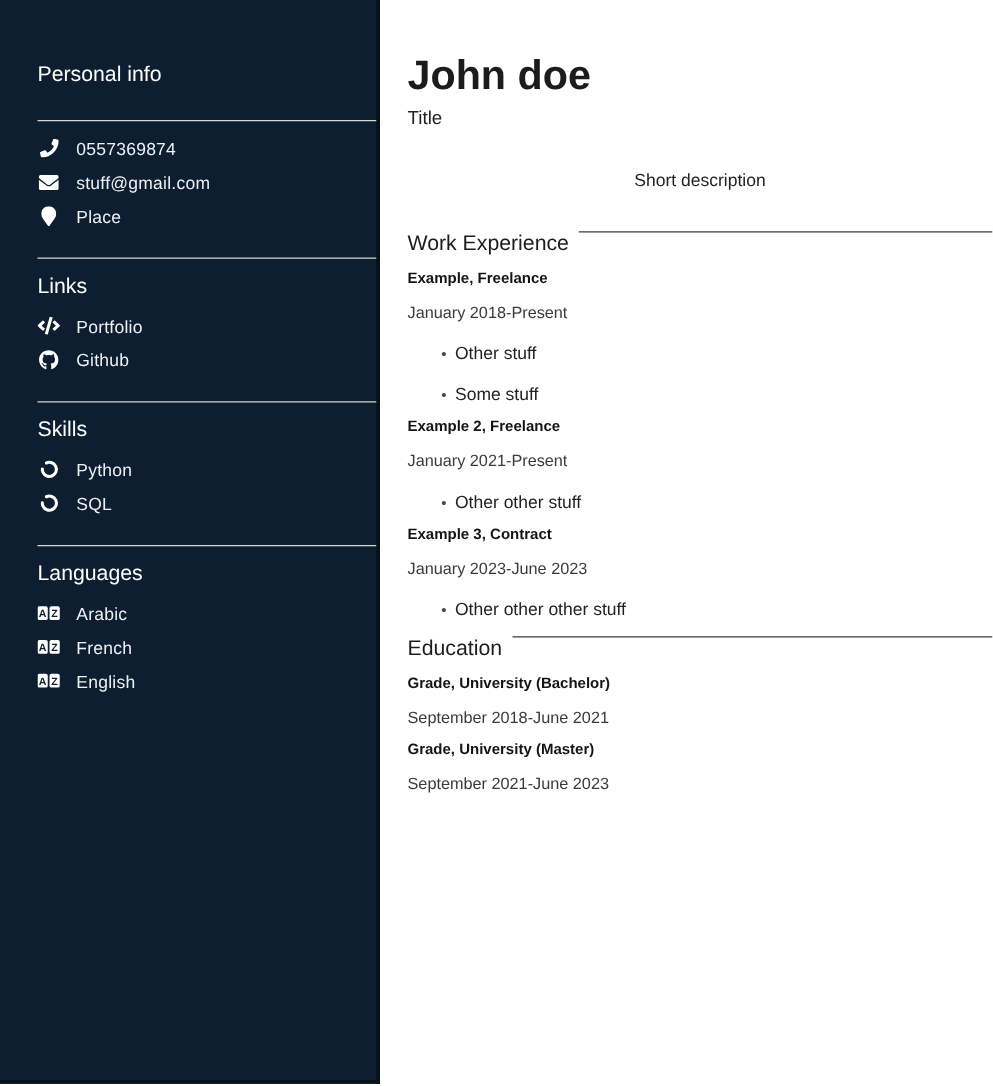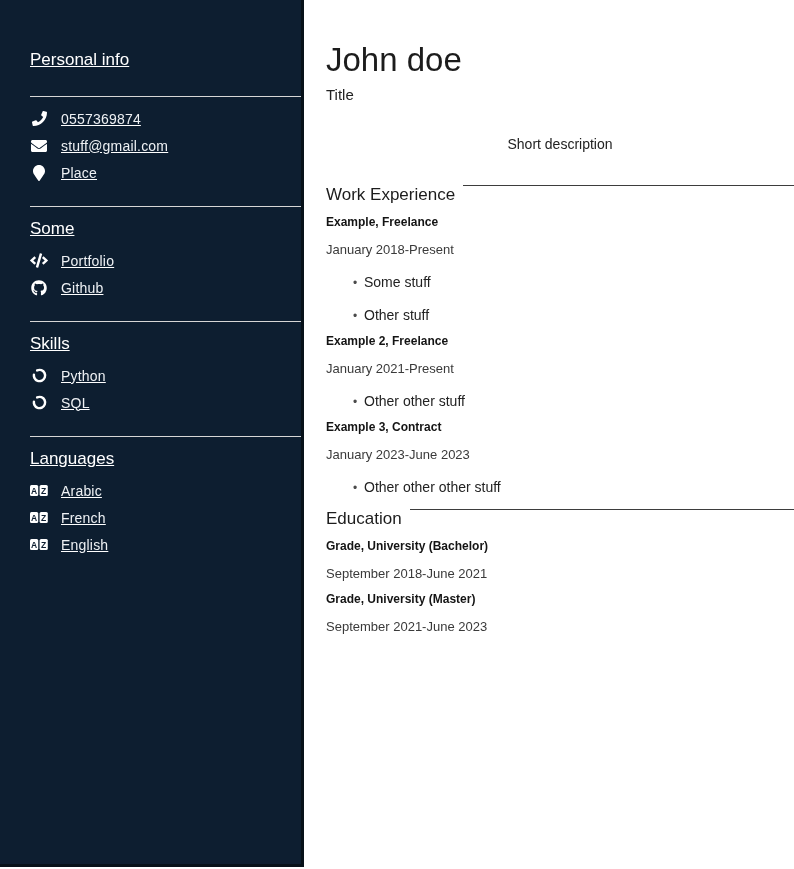--- a/index.html
+++ b/index.html
@@ -13,21 +13,20 @@
 
   
   .sidebar {
     position: absolute; top: 0; left: 0;
     width: 304px; height: 867px;
     background: #0d1e30;
     border-right: 3px solid #071119;
     border-bottom: 3px solid #071119;
     padding: 50px 0 0 30px;
     color: #ffffff;
-    text-decoration: underline;
   }
   .stitle {
     font-size: 17px; font-weight: 400; color: #ffffff;
     line-height: 20px; margin-top: 12px;
   }
   .stitle.first { margin-top: 0; }
   .sep {
     border: none; border-top: 1px solid #d6d6d6;
     margin: 20px 0 0 0; height: 0;
   }
@@ -40,21 +39,21 @@
   }
   .sicon svg { display: block; }
   .slabel { font-size: 14px; color: #eef1f4; letter-spacing: 0.2px; }
 
   
   .main {
     position: absolute; left: 304px; top: 0; right: 0; bottom: 0;
     padding: 44px 0 0 22px;
     color: #1d1d1d;
   }
-  .name { font-size: 33px; font-weight: 400; line-height: 32px; color: #1c1c1c; }
+  .name { font-size: 33px; font-weight: 700; line-height: 32px; color: #1c1c1c; }
   .jtitle { font-size: 15px; margin-top: 10px; color: #222222; }
   .desc { font-size: 14px; margin-top: 33px; color: #222222; text-align: center; }
 
   .shead {
     display: flex; 
     font-size: 17px; color: #1c1c1c; line-height: 19px;
     margin-top: 33px;
   }
   .rsection + .rsection .shead { margin-top: 14px; }
   .shead .rule {
@@ -103,21 +102,21 @@
       <span class="sicon">
         <svg width="12" height="16" viewBox="0 0 384 512">
             <path fill="#ffffff" d="M172.268 501.67C26.97 291.031 0 269.413 0 192 0 85.961 85.961 0 192 0s192 85.961 192 192c0 77.413-26.97 99.031-172.268 309.67-9.535 13.774-29.93 13.773-39.464 0z"></path>
           </svg>
       </span>
       <span class="slabel">Place</span>
     </div>
   </div>
 
   <hr class="sep">
-  <h2 class="stitle">Some</h2>
+  <h2 class="stitle">Links</h2>
   <div class="sitems">
     <div class="srow">
       <span class="sicon">
         <svg width="18" height="15" viewBox="0 0 640 512">
             <path fill="#ffffff" d="M278.9 511.5l-61-17.7c-6.4-1.8-10-8.5-8.2-14.9L346.2 8.7c1.8-6.4 8.5-10 14.9-8.2l61 17.7c6.4 1.8 10 8.5 8.2 14.9L293.8 503.3c-1.9 6.4-8.5 10.1-14.9 8.2zm-114-112.2l43.5-46.4c4.6-4.9 4.3-12.7-.8-17.2L117 256l90.6-79.7c5.1-4.5 5.5-12.3.8-17.2l-43.5-46.4c-4.5-4.8-12.1-5.1-17-.5L3.8 247.2c-5.1 4.7-5.1 12.8 0 17.5l144.1 135.1c4.9 4.6 12.5 4.4 17-.5zm327.2.6l144.1-135.1c5.1-4.7 5.1-12.8 0-17.5L492.1 112.1c-4.8-4.5-12.4-4.3-17 .5L431.6 159c-4.6 4.9-4.3 12.7.8 17.2L523 256l-90.6 79.7c-5.1 4.5-5.5 12.3-.8 17.2l43.5 46.4c4.5 4.9 12.1 5.1 17 .6z"></path>
           </svg>
       </span>
       <span class="slabel">Portfolio</span>
     </div>
     <div class="srow">
@@ -199,22 +198,22 @@
   <section class="rsection">
     <div class="shead">
       <span>Work Experience</span>
       <span class="rule"></span>
     </div>
 
     <div class="entry">
       <div class="etitle">Example, Freelance</div>
       <div class="edate">January 2018-Present</div>
       <ul class="bullets">
+        <li>Other stuff</li>
         <li>Some stuff</li>
-        <li>Other stuff</li>
       </ul>
     </div>
 
     <div class="entry">
       <div class="etitle">Example 2, Freelance</div>
       <div class="edate">January 2021-Present</div>
       <ul class="bullets">
         <li>Other other stuff</li>
       </ul>
     </div>

